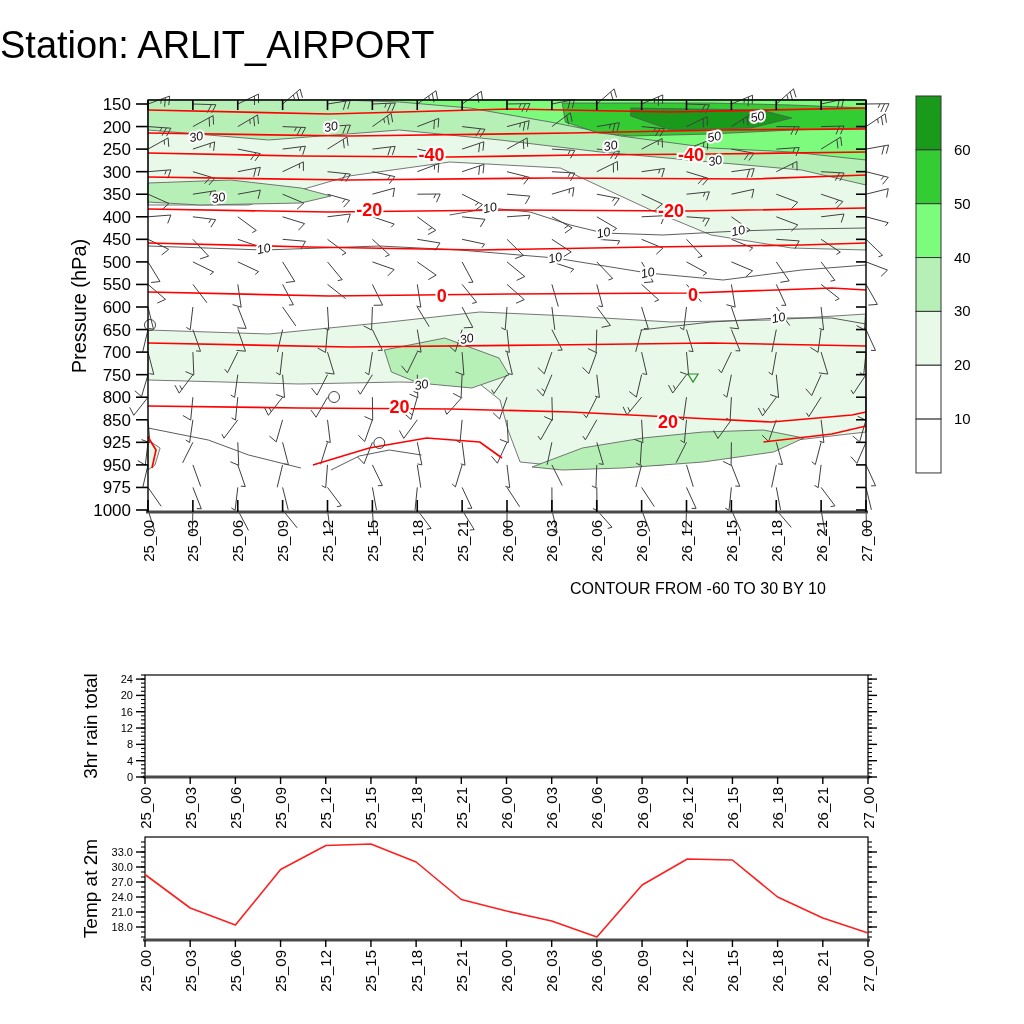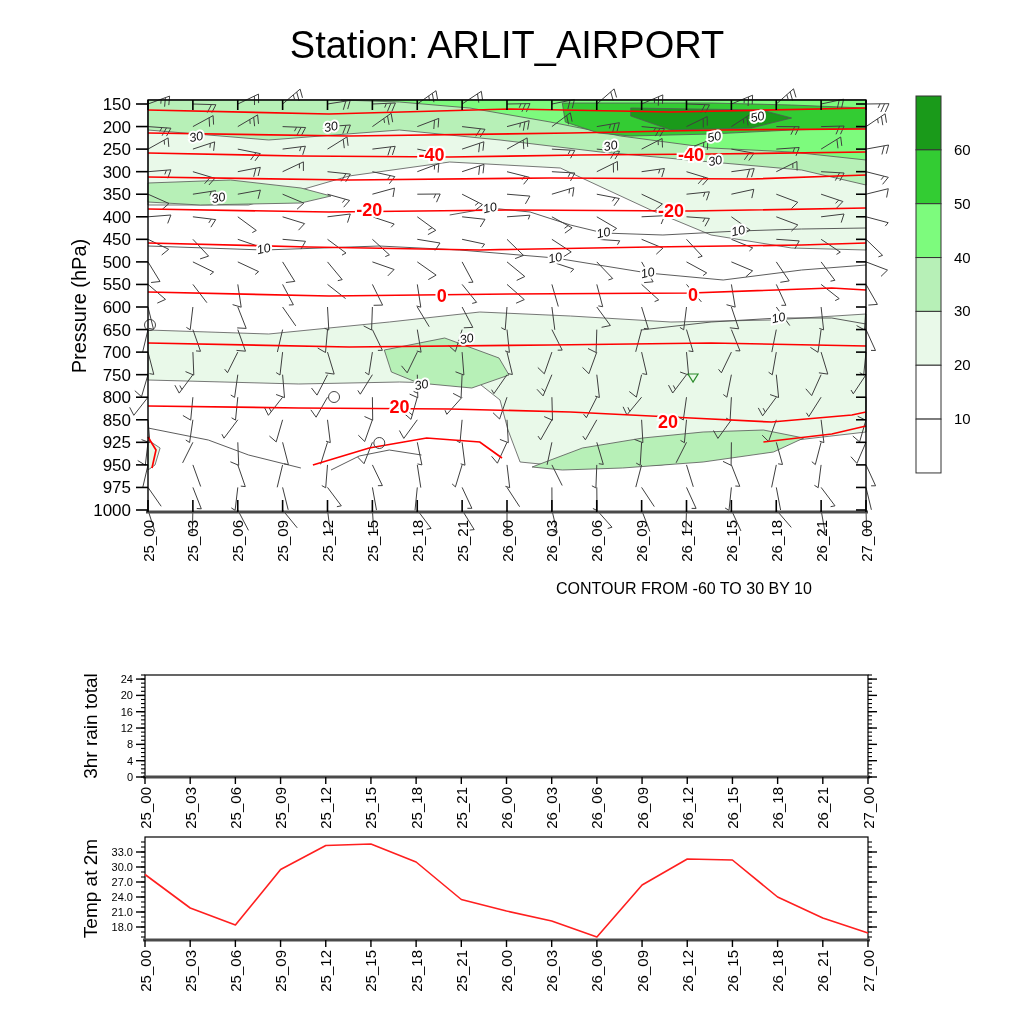--- a/index.html
+++ b/index.html
@@ -1,20 +1,20 @@
 <!DOCTYPE html>
 <html><head>
 <meta charset="utf-8">
 <style>
   html,body{margin:0;padding:0;background:#ffffff;}
   #canvas{position:relative;width:1024px;height:1024px;background:#ffffff;overflow:hidden;
           font-family:"Liberation Sans", sans-serif;}
-  #title{position:absolute;left:0;top:24px;width:1014px;text-align:center;
+  #title{position:absolute;left:0;top:24px;width:1014px;
          font-size:38px;color:#000;letter-spacing:0px;}
-  #contour-note{position:absolute;left:556px;top:580px;width:322px;height:22px;
+  #contour-note{position:absolute;left:570px;top:580px;width:322px;height:22px;
 [O        border:1px solid #222;outline:1px solid #aaa;background:#fff;text-align:center;
         font-size:18px;line-height:23px;color:#000;white-space:nowrap;}
   svg text{font-family:"Liberation Sans", sans-serif;}
 </style>
 </head>
 <body>
 
 <div id="canvas">
   <div id="title">Station: ARLIT_AIRPORT</div>
   <svg id="plot" width="1024" height="1024" viewBox="0 0 1024 1024">

